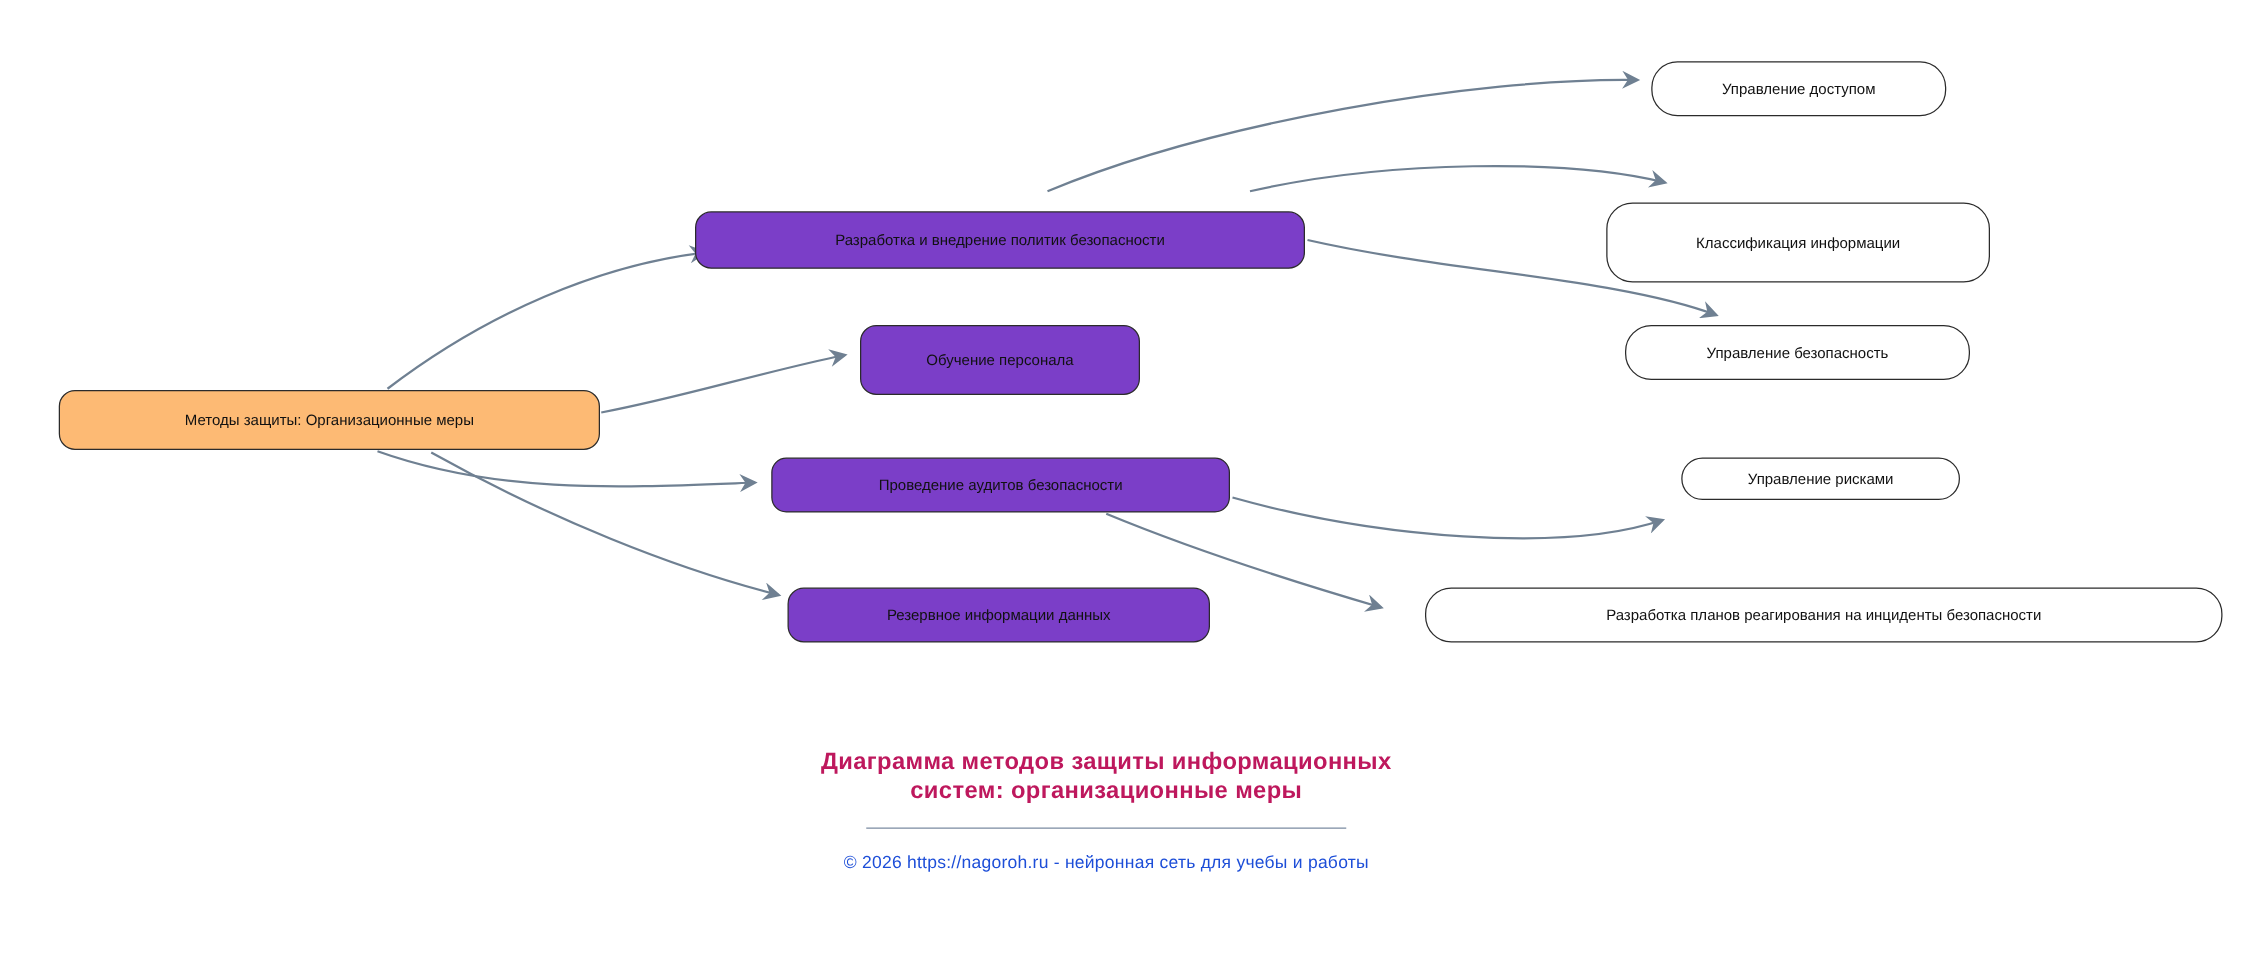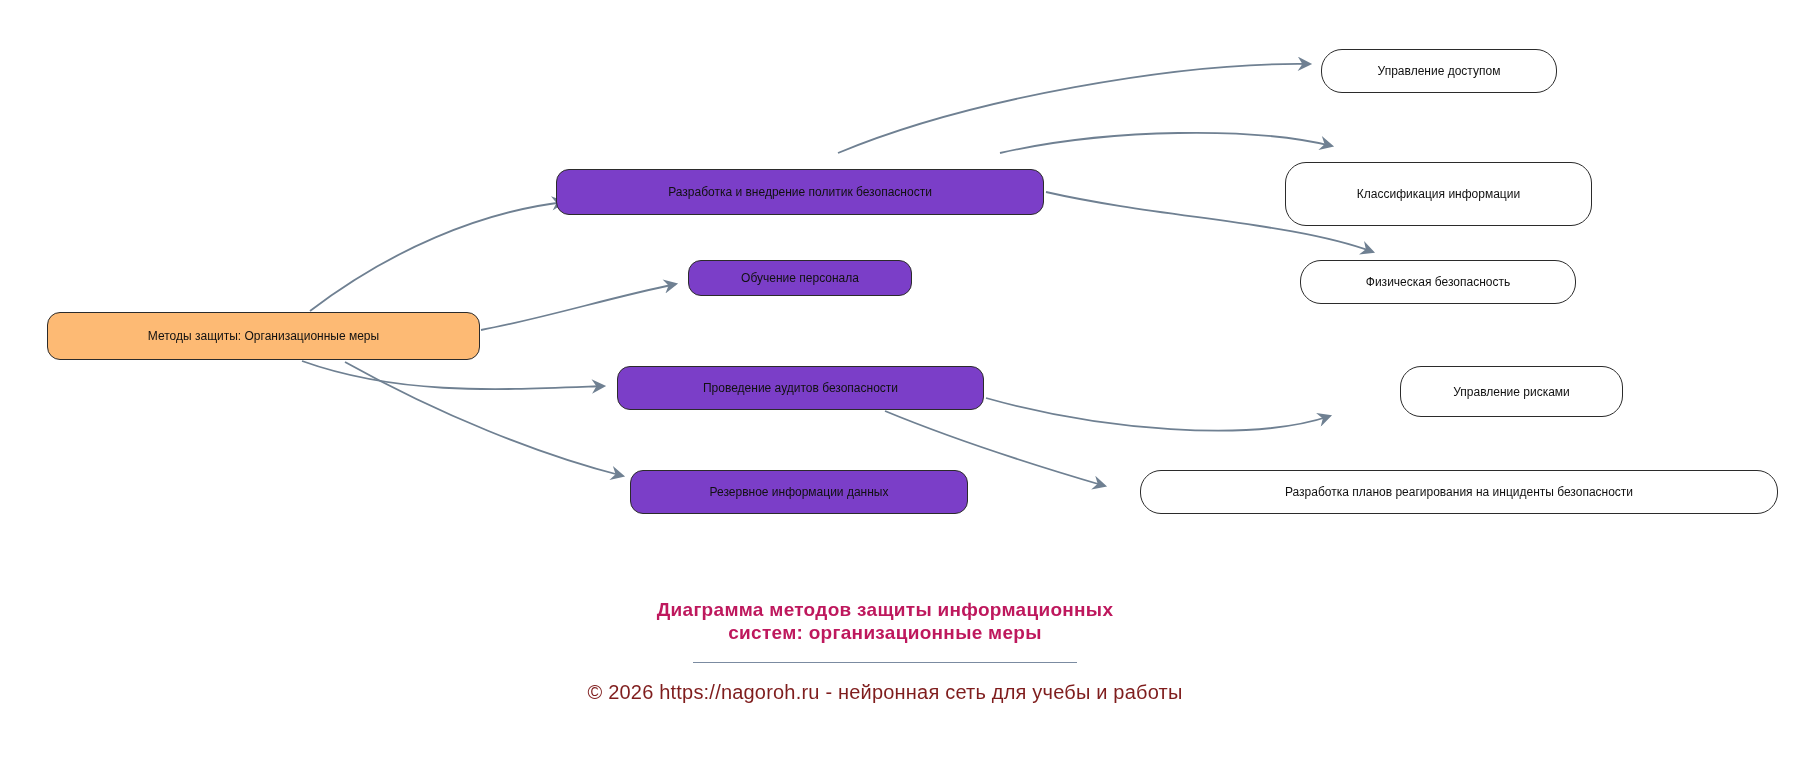--- a/index.html
+++ b/index.html
@@ -19,21 +19,21 @@
     position:absolute;left:885px;top:598px;transform:translateX(-50%);
     width:760px;text-align:center;
   }
   .caption-title{
     font-weight:bold;font-size:19px;line-height:23px;color:#be185d;letter-spacing:.3px;
   }
   .caption-divider{
     width:384px;height:0;border-top:1.4px solid #7b8ba1;margin:18px auto 0 auto;
   }
   .caption-copyright{
-    margin-top:18px;font-size:20px;color:#7f1d1d;letter-spacing:.2px;
+    margin-top:18px;font-size:14px;color:#1d4ed8;letter-spacing:.2px;
   }
 </style>
 </head>
 <body>
 
 <div class="stage">
 
   <svg class="edges" width="1804" height="773" viewBox="0 0 1804 773" xmlns="http://www.w3.org/2000/svg">
     <defs>
       <marker id="arrow" viewBox="0 0 10 10" refX="8.5" refY="5" markerWidth="9" markerHeight="8" orient="auto-start-reverse">
@@ -48,33 +48,33 @@
     <path class="edge" marker-end="url(#arrow)" d="M 1000 153 C 1110 128, 1255 127, 1332 146"></path>
     <path class="edge" marker-end="url(#arrow)" d="M 1046 192 C 1160 218, 1292 222, 1373 252"></path>
     <path class="edge" marker-end="url(#arrow)" d="M 986 398 C 1100 430, 1250 443, 1330 416"></path>
     <path class="edge" marker-end="url(#arrow)" d="M 885 411 C 960 442, 1040 467, 1105 486"></path>
   </svg>
 
   <div class="node node-green" style="left:47px;top:312px;width:433px;height:48px;">Методы защиты: Организационные меры</div>
 
   <div class="node node-purple" style="left:556px;top:153px;width:488px;height:46px;margin-top:16px;">Разработка и внедрение политик безопасности</div>
 
-  <div class="node node-purple" style="left:688px;top:260px;width:224px;height:36px;">Обучение персонала</div>
+  <div class="node node-purple" style="left:688px;top:260px;width:224px;height:56px;">Обучение персонала</div>
 
-  <div class="node node-purple" style="left:617px;top:366px;width:367px;height:44px;">Проведение аудитов безопасности</div>
+  <div class="node node-purple" style="left:617px;top:366px;width:367px;height:44px;border-radius:12px;">Проведение аудитов безопасности</div>
 
   <div class="node node-purple" style="left:630px;top:470px;width:338px;height:44px;">Резервное информации данных</div>
 
   <div class="node node-white" style="left:1321px;top:49px;width:236px;height:44px;">Управление доступом</div>
 
   <div class="node node-white" style="left:1285px;top:162px;width:307px;height:64px;">Классификация информации</div>
 
-  <div class="node node-white" style="left:1300px;top:260px;width:276px;height:44px;">Физическая безопасность</div>
+  <div class="node node-white" style="left:1300px;top:260px;width:276px;height:44px;">Управление безопасность</div>
 
-  <div class="node node-white" style="left:1400px;top:366px;width:223px;height:51px;">Управление рисками</div>
+  <div class="node node-white" style="left:1345px;top:366px;width:223px;height:34px;">Управление рисками</div>
 
   <div class="node node-white" style="left:1140px;top:470px;width:638px;height:44px;">Разработка планов реагирования на инциденты безопасности</div>
 
   <div class="caption">
     <div class="caption-title">
       <div>Диаграмма методов защиты информационных</div>
       <div>систем: организационные меры</div>
     </div>
     <div class="caption-divider"></div>
     <div class="caption-copyright">© 2026 https://nagoroh.ru - нейронная сеть для учебы и работы</div>

